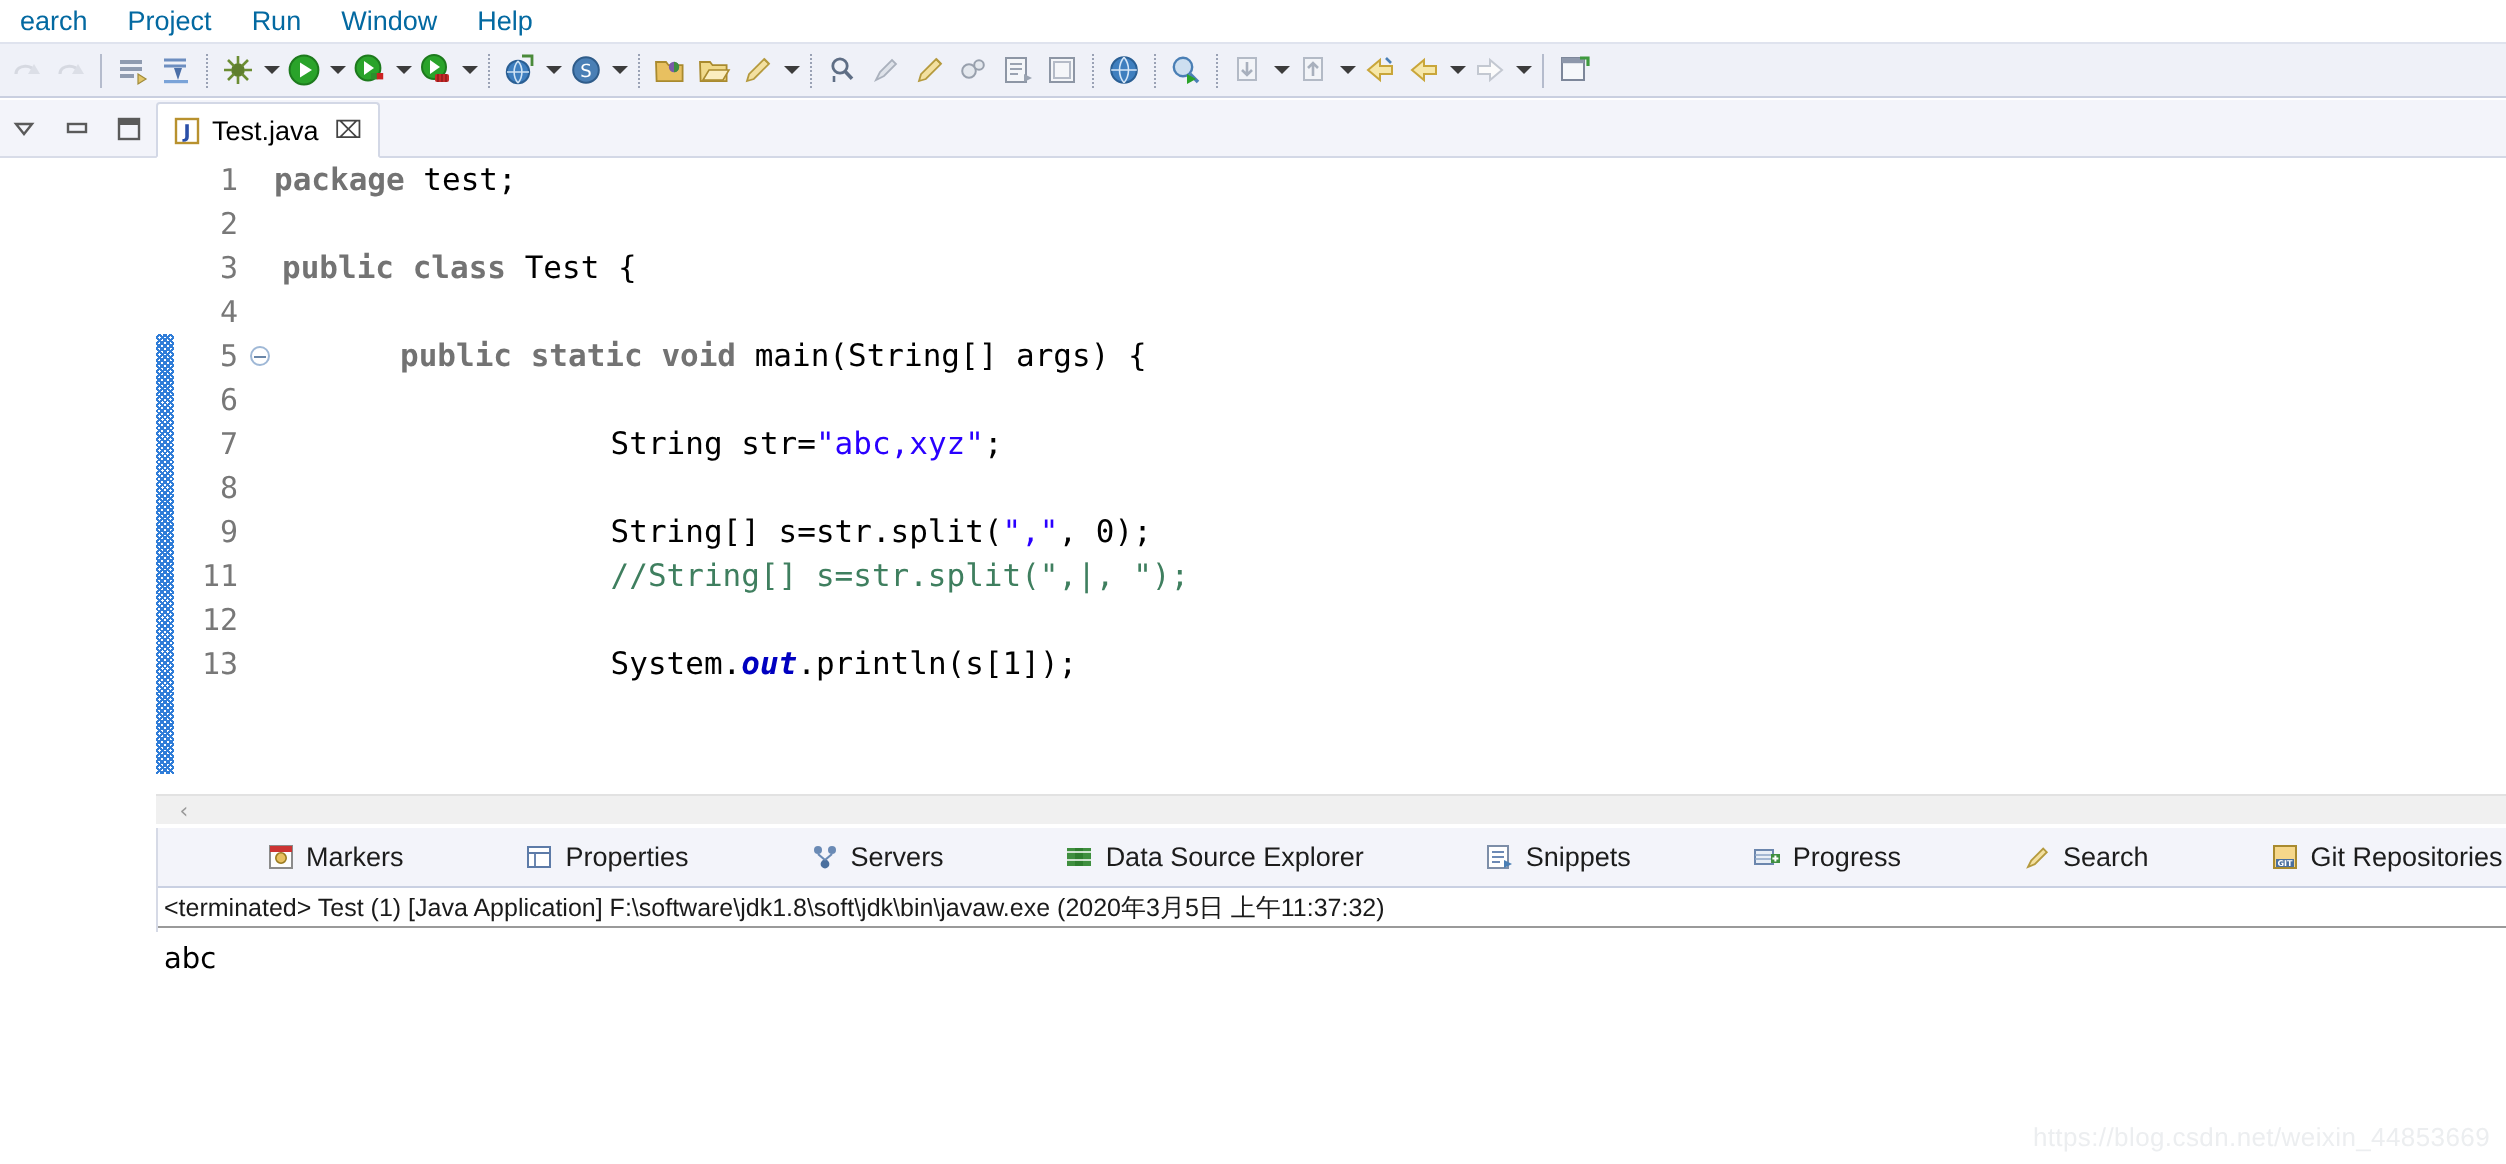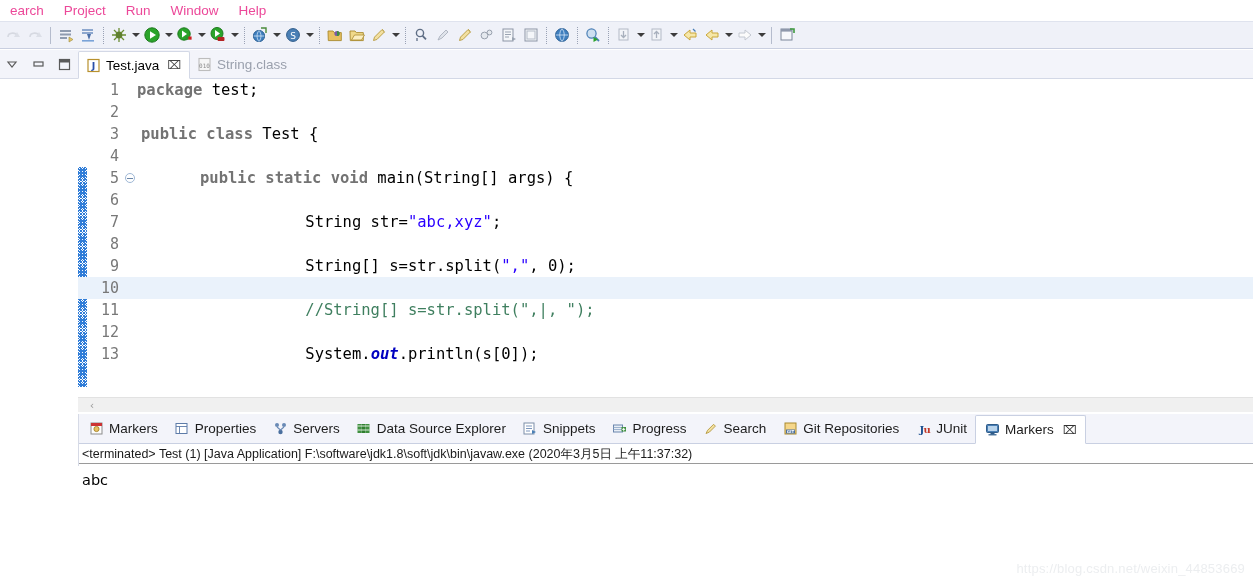--- a/index.html
+++ b/index.html
@@ -19,21 +19,21 @@
     height:21px;
     background:#ffffff;
     display:flex;
     align-items:center;
     padding-left:0px;
     border-bottom:0px;
     position:relative;
   }
   .menu-item {
     font-size:13.5px;
-    color:#ec4899;
+    color:#0369a1;
     padding:2px 10px 2px 10px;
     white-space:nowrap;
     cursor:default;
   }
 
   
   #toolbar {
     height:28px;
     background:#eff1f8;
     border-top:1px solid #dfe3ee;
@@ -213,20 +213,21 @@
     border-bottom:1px solid #c9d0e2;
     padding-left:2px;
   }
   .btab {
     height:29px;
     display:flex; align-items:center; gap:5px;
     padding:0 8px;
     font-size:13.5px;
     white-space:nowrap;
     color:#1c1c1c;
+    margin-left:44px;
   }
   .btab.active {
     background:#ffffff;
     border:1px solid #c9d0e2;
     border-bottom:1px solid #ffffff;
     margin-bottom:-1px;
     border-radius:2px 2px 0 0;
   }
   .btab .closex { font-size:12px; margin-left:4px; color:#333; font-family:"DejaVu Sans", sans-serif;}
   .bico { width:16px;height:16px; display:inline-flex;align-items:center;justify-content:center;flex:0 0 auto;}
@@ -517,29 +518,20 @@
       <div class="etab active">
         <span style="display: inline-flex;">
           <svg width="15" height="15" viewBox="0 0 15 15">
             <rect x="2" y="1.5" width="11" height="12" fill="#ffffff" stroke="#b8912e" stroke-width="1.2"></rect>
             <text x="7.5" y="11" font-size="9.5" text-anchor="middle" fill="#2a4fa8" font-family="DejaVu Sans" font-weight="bold">J</text>
           </svg>
         </span>
         <span>Test.java</span>
         <span class="closex">⌧</span>
       </div>
-      <div class="etab inactive">
-        <span style="display: inline-flex;">
-          <svg width="15" height="15" viewBox="0 0 15 15">
-            <rect x="2" y="1.5" width="11" height="12" fill="#f6f6f6" stroke="#bdbdbd" stroke-width="1.1"></rect>
-            <text x="7.5" y="11" font-size="6" text-anchor="middle" fill="#8a8a8a" font-family="DejaVu Sans Mono">010</text>
-          </svg>
-        </span>
-        <span>String.class</span>
-      </div>
     </div>
   <div id="code-surface">
     <div id="change-bar">
         <div class="chunk" style="top: 88px; height: 220px;"></div>
       </div>
     <div class="code-lines">
         <div class="cline">
           <span class="lnum">1</span>
           <span class="foldcol"></span>
           <span class="ctext" style="margin-left: 0px;"><span class="kw">package</span><span class="pln"> test;</span></span>
@@ -579,39 +571,34 @@
         <div class="cline">
           <span class="lnum">8</span>
           <span class="foldcol"></span>
           <span class="ctext" style="margin-left: 0px;"></span>
         </div>
         <div class="cline">
           <span class="lnum">9</span>
           <span class="foldcol"></span>
           <span class="ctext" style="margin-left: 168.3px;"><span class="pln">String[] s=str.split(</span><span class="str">","</span><span class="pln">, 0);</span></span>
         </div>
-        <div class="cline hl">
-          <span class="lnum">10</span>
+        <div class="cline">
+          <span class="lnum">11</span>
+          <span class="foldcol"></span>
+          <span class="ctext" style="margin-left: 168.3px;"><span class="com">//String[] s=str.split(",|, ");</span></span>
+        </div>
+        <div class="cline">
+          <span class="lnum">12</span>
           <span class="foldcol"></span>
           <span class="ctext" style="margin-left: 0px;"></span>
         </div>
         <div class="cline">
-          <span class="lnum">11</span>
-          <span class="foldcol"></span>
-          <span class="ctext" style="margin-left: 168.3px;"><span class="com">//String[] s=str.split(",|, ");</span></span>
-        </div>
-        <div class="cline">
-          <span class="lnum">12</span>
-          <span class="foldcol"></span>
-          <span class="ctext" style="margin-left: 0px;"></span>
-        </div>
-        <div class="cline">
           <span class="lnum">13</span>
           <span class="foldcol"></span>
-          <span class="ctext" style="margin-left: 168.3px;"><span class="pln">System.</span><span class="fld">out</span><span class="pln">.println(s[0]);</span></span>
+          <span class="ctext" style="margin-left: 168.3px;"><span class="pln">System.</span><span class="fld">out</span><span class="pln">.println(s[1]);</span></span>
         </div>
       </div>
     <div id="editor-hscroll">
       <div class="hsarrow">‹</div>
       <div class="hstrack"></div>
     </div>
   </div>
 </div>
 
 <div id="bottom-panel">

